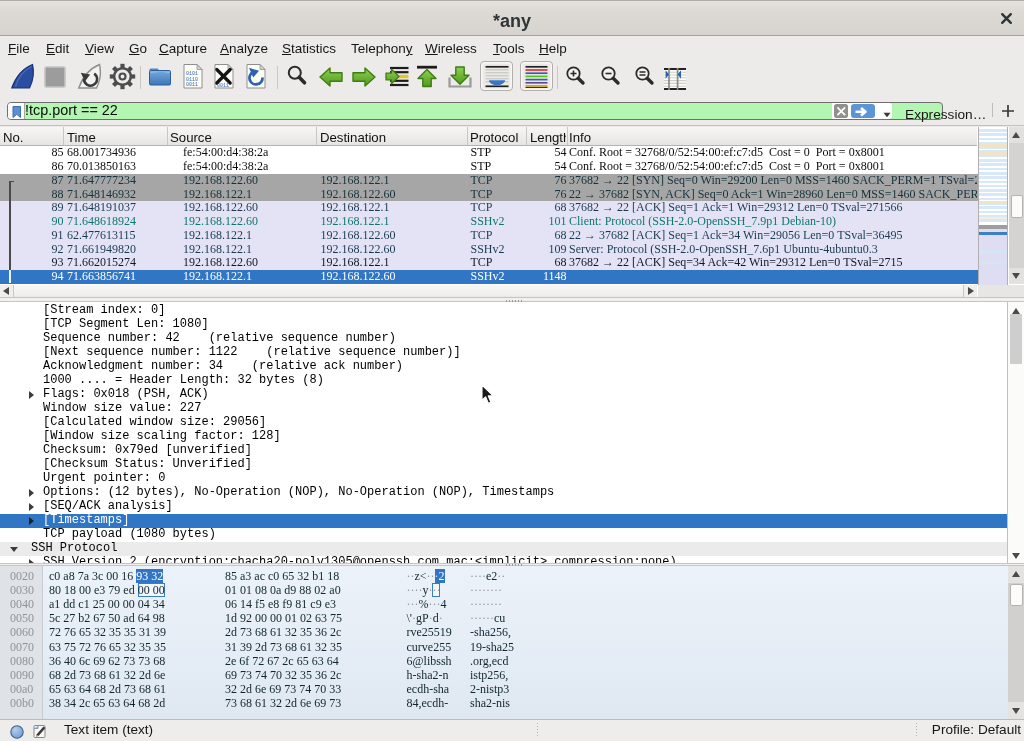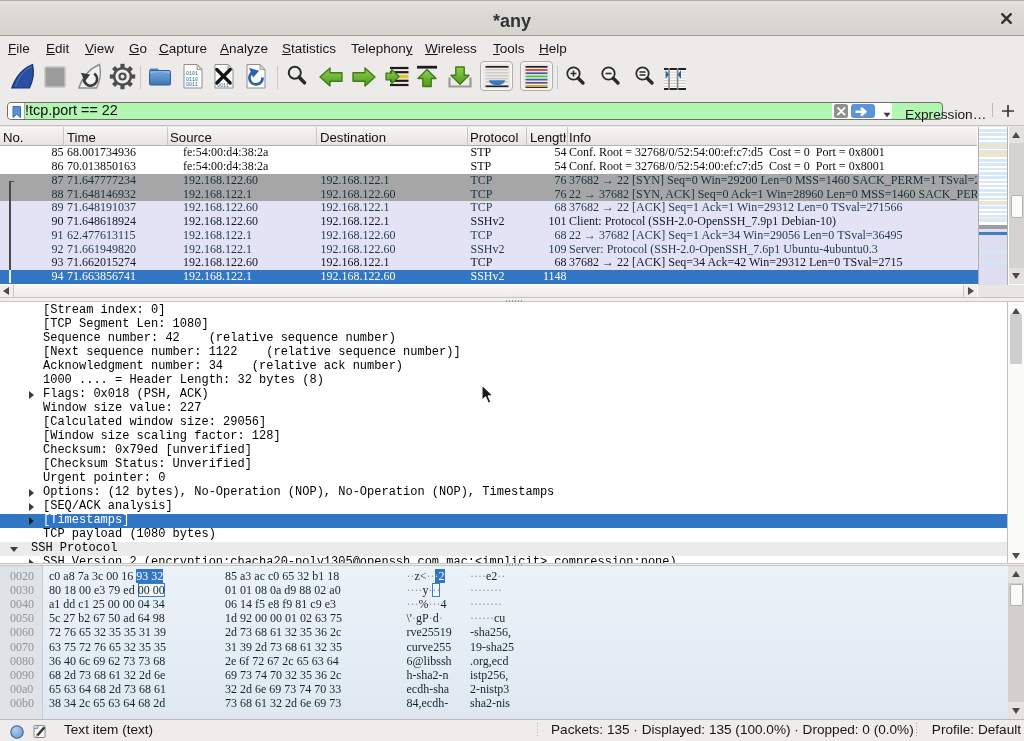--- a/index.html
+++ b/index.html
@@ -290,21 +290,21 @@
     <div class="hsep" style="left:316px"></div>
     <div class="hsep" style="left:467px"></div>
     <div class="hsep" style="left:526px"></div>
     <div class="hsep" style="left:566.5px"></div>
   </div>
   <div class="prow" style="top:19.25px;background:#fff;color:#0c0c0c"><span class="cno">85</span><span class="ctime">68.001734936</span><span class="csrc">fe:54:00:d4:38:2a</span><span class="cpro">STP</span><span class="clen">54</span><span class="cinfo">Conf. Root = 32768/0/52:54:00:ef:c7:d5  Cost = 0  Port = 0x8001</span></div>
   <div class="prow" style="top:33px;background:#fff;color:#0c0c0c"><span class="cno">86</span><span class="ctime">70.013850163</span><span class="csrc">fe:54:00:d4:38:2a</span><span class="cpro">STP</span><span class="clen">54</span><span class="cinfo">Conf. Root = 32768/0/52:54:00:ef:c7:d5  Cost = 0  Port = 0x8001</span></div>
   <div class="prow" style="top:46.75px;background:#a6a6a6;color:#16323c"><span class="cno">87</span><span class="ctime">71.647777234</span><span class="csrc">192.168.122.60</span><span class="cdst">192.168.122.1</span><span class="cpro">TCP</span><span class="clen">76</span><span class="cinfo">37682 → 22 [SYN] Seq=0 Win=29200 Len=0 MSS=1460 SACK_PERM=1 TSval=27156</span></div>
   <div class="prow" style="top:60.5px;background:#a6a6a6;color:#16323c"><span class="cno">88</span><span class="ctime">71.648146932</span><span class="csrc">192.168.122.1</span><span class="cdst">192.168.122.60</span><span class="cpro">TCP</span><span class="clen">76</span><span class="cinfo">22 → 37682 [SYN, ACK] Seq=0 Ack=1 Win=28960 Len=0 MSS=1460 SACK_PERM=1</span></div>
   <div class="prow" style="top:74.25px;background:#e4e3f6;color:#1b3a50"><span class="cno">89</span><span class="ctime">71.648191037</span><span class="csrc">192.168.122.60</span><span class="cdst">192.168.122.1</span><span class="cpro">TCP</span><span class="clen">68</span><span class="cinfo">37682 → 22 [ACK] Seq=1 Ack=1 Win=29312 Len=0 TSval=271566</span></div>
-  <div class="prow" style="top:88px;background:#e4e3f6;color:#0f172a"><span class="cno">90</span><span class="ctime">71.648618924</span><span class="csrc">192.168.122.60</span><span class="cdst">192.168.122.1</span><span class="cpro">SSHv2</span><span class="clen">101</span><span class="cinfo">Client: Protocol (SSH-2.0-OpenSSH_7.9p1 Debian-10)</span></div>
+  <div class="prow" style="top:88px;background:#e4e3f6;color:#0f766e"><span class="cno">90</span><span class="ctime">71.648618924</span><span class="csrc">192.168.122.60</span><span class="cdst">192.168.122.1</span><span class="cpro">SSHv2</span><span class="clen">101</span><span class="cinfo">Client: Protocol (SSH-2.0-OpenSSH_7.9p1 Debian-10)</span></div>
   <div class="prow" style="top:101.75px;background:#e4e3f6;color:#1b3a50"><span class="cno">91</span><span class="ctime">62.477613115</span><span class="csrc">192.168.122.1</span><span class="cdst">192.168.122.60</span><span class="cpro">TCP</span><span class="clen">68</span><span class="cinfo">22 → 37682 [ACK] Seq=1 Ack=34 Win=29056 Len=0 TSval=36495</span></div>
   <div class="prow" style="top:115.5px;background:#e4e3f6;color:#1b3a50"><span class="cno">92</span><span class="ctime">71.661949820</span><span class="csrc">192.168.122.1</span><span class="cdst">192.168.122.60</span><span class="cpro">SSHv2</span><span class="clen">109</span><span class="cinfo">Server: Protocol (SSH-2.0-OpenSSH_7.6p1 Ubuntu-4ubuntu0.3</span></div>
   <div class="prow" style="top:129.25px;background:#e4e3f6;color:#0f172a"><span class="cno">93</span><span class="ctime">71.662015274</span><span class="csrc">192.168.122.60</span><span class="cdst">192.168.122.1</span><span class="cpro">TCP</span><span class="clen">68</span><span class="cinfo">37682 → 22 [ACK] Seq=34 Ack=42 Win=29312 Len=0 TSval=2715</span></div>
   <div class="prow" style="top:143px;background:#3176c4;color:#fff"><span class="cno">94</span><span class="ctime">71.663856741</span><span class="csrc">192.168.122.1</span><span class="cdst">192.168.122.60</span><span class="cpro">SSHv2</span><span class="clen">1148</span></div>
   <div style="position:absolute;left:9px;top:53.5px;width:1.5px;height:89.5px;background:#4a4a4a"></div>
   <div style="position:absolute;left:9px;top:53.5px;width:5px;height:1.5px;background:#4a4a4a"></div>
   <div style="position:absolute;left:9px;top:143px;width:1.5px;height:13px;background:#eaf2fa"></div>
   <div id="minimap">
     <div class="mband" style="top:0;height:1.5px;background:#fff"></div>
     <div class="mband" style="top:1.5px;height:95.5px;background:repeating-linear-gradient(180deg,#d7e8f8 0,#d7e8f8 2.6px,#ffffff 2.6px,#ffffff 4.3px)"></div>
@@ -452,19 +452,18 @@
     <circle cx="7" cy="7" r="6.2" fill="url(#gdot)" stroke="#44628c" stroke-width="1.1"></circle>
   </svg>
   <svg style="position:absolute;left:33px;top:4px" width="14" height="14" viewBox="0 0 14 14">
     <rect x="1" y="1.5" width="11" height="12" rx="1" fill="#f8f8f6" stroke="#8a8a8a" stroke-width="1"></rect>
     <path d="M1 4.5 h4 v-3" fill="#9ec1e8" stroke="#6a8cb8" stroke-width="0.8"></path>
     <path d="M3.5 10.5 L10.5 2.5 L12.5 4 L5.5 12 L3 12.6 Z" fill="#3a3a3a"></path>
     <path d="M3.5 10.5 L5.5 12 L3 12.6 Z" fill="#d8b36a"></path>
   </svg>
   <div class="sbtext" style="left:64px">Text item (text)</div>
   <div class="dotsep" style="left:536.5px"></div>
-  <div class="sbtext" style="left:551px">Packets: 135 · Displayed: 135 (100.0%) · Dropped: 0 (0.0%)</div>
   <div class="dotsep" style="left:916px"></div>
   <div class="sbtext" style="right:3px">Profile: Default</div>
 </div>
 <svg class="abs" style="left:481px;top:384px" width="14" height="21" viewBox="0 0 14 21">
   <path d="M1 1 L1 16.2 L4.6 12.8 L7.3 19.3 L9.9 18.2 L7.2 11.9 L12.2 11.9 Z" fill="#1a1a1a" stroke="#fff" stroke-width="1.1" stroke-linejoin="round"></path>
 </svg>
 
 </body></html>

